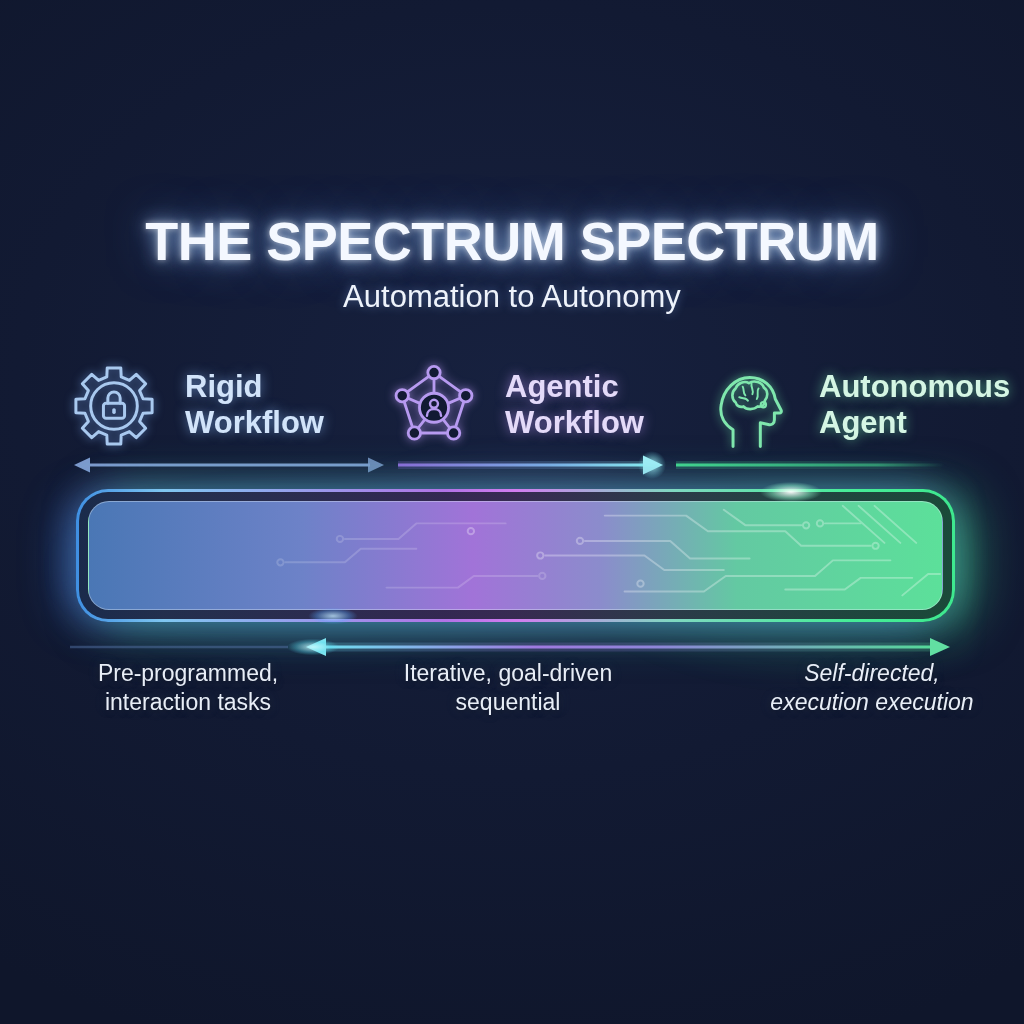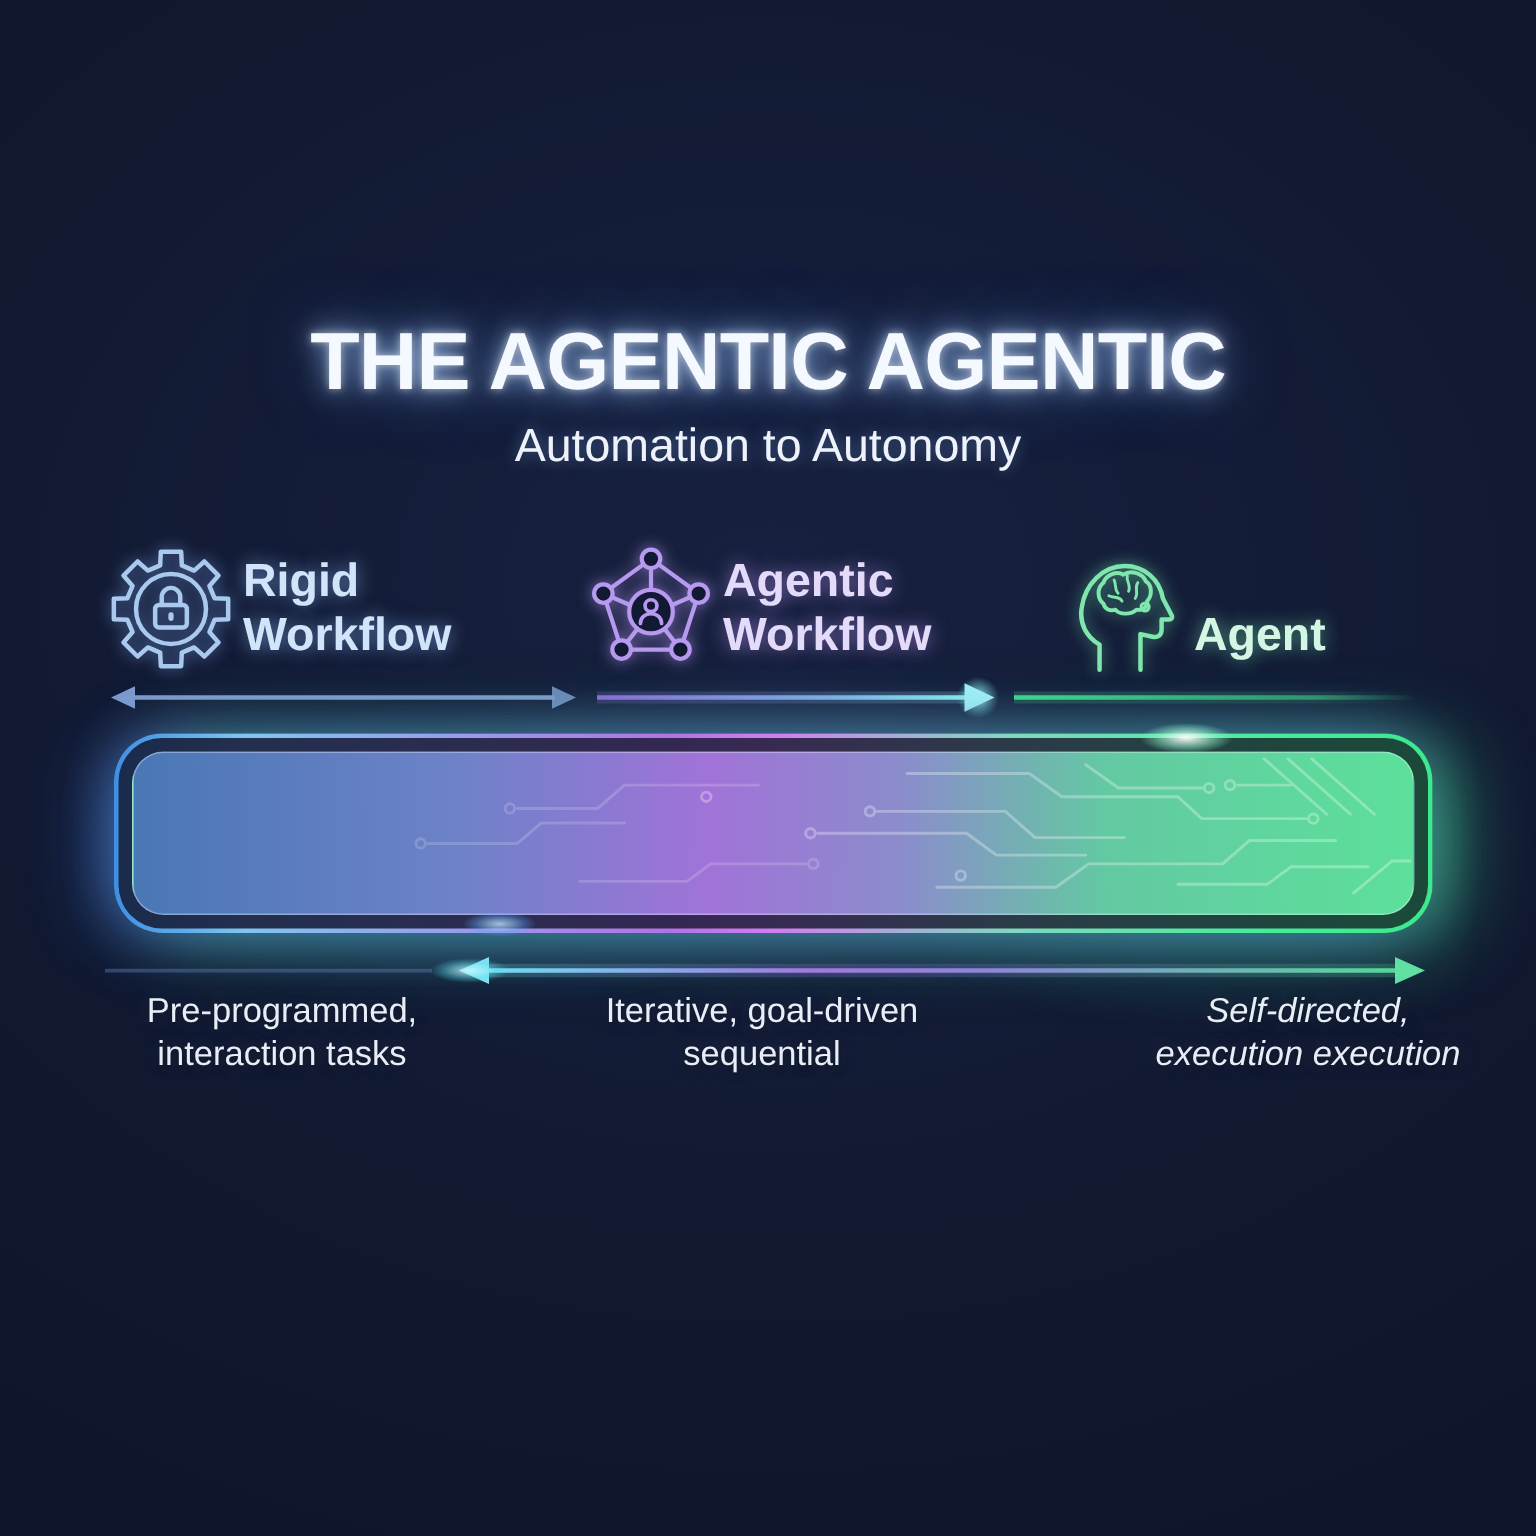--- a/index.html
+++ b/index.html
@@ -14,21 +14,21 @@
     position:absolute;top:210px;left:0;width:1024px;text-align:center;
     font-size:54px;font-weight:700;letter-spacing:-.5px;color:#f4f8ff;
     text-shadow:0 0 6px rgba(255,255,255,.55),0 0 18px rgba(165,205,255,.85),0 0 44px rgba(110,165,255,.5);
   }
   .subtitle{
     position:absolute;top:279px;left:0;width:1024px;text-align:center;
     font-size:31px;font-weight:400;color:#eef3fb;
     text-shadow:0 0 10px rgba(150,190,255,.45);
   }
   
-  .stage{position:absolute;top:362px;display:flex;align-items:flex-start;gap:4px;}
+  .stage{position:absolute;top:362px;display:flex;align-items:flex-start;gap:27px;}
   .stage-1{left:70px;} .stage-2{left:390px;} .stage-3{left:704px;}
   .stage-icon{width:88px;height:88px;flex:0 0 auto;}
   .stage-icon svg{width:88px;height:88px;display:block;}
   .icon-rigid{color:#a9c9ef;filter:drop-shadow(0 0 5px rgba(130,180,255,.65));}
   .icon-agentic{color:#b79af0;filter:drop-shadow(0 0 5px rgba(185,150,245,.65));}
   .icon-autonomous{color:#7fe7ad;filter:drop-shadow(0 0 5px rgba(110,235,170,.65));}
   .stage-label{font-size:31px;font-weight:700;line-height:1.16;padding-top:7px;}
   .label-rigid{color:#d2e4fa;text-shadow:0 0 12px rgba(140,190,255,.6);}
   .label-agentic{color:#e4daf9;text-shadow:0 0 12px rgba(190,150,250,.6);}
   .label-autonomous{color:#d5f6e4;text-shadow:0 0 12px rgba(120,240,180,.6);}
@@ -76,21 +76,21 @@
     font-size:23px;line-height:1.28;font-weight:400;color:#e8eef7;
     text-shadow:0 1px 6px rgba(0,0,0,.5),0 0 12px rgba(140,170,220,.25);
   }
   .caption-1{left:28px;} .caption-2{left:348px;} .caption-3{left:712px;font-style:italic;}
 </style>
 </head>
 <body>
 
 <div class="canvas">
 
-  <div class="title">THE AGENTIC AGENTIC</div>
+  <div class="title">THE SPECTRUM SPECTRUM</div>
   <div class="subtitle">Automation to Autonomy</div>
 
   <div class="stage stage-1">
     <div class="stage-icon icon-rigid">
       <svg viewBox="0 0 100 100">
         <g fill="none" stroke="currentColor" stroke-width="3.4" stroke-linejoin="round" stroke-linecap="round">
           <path d="M83,41.8 L93.3,42.3 L93.3,57.7 L83,58.2 L79.1,67.5 L86,75.3 L75.3,86 L67.5,79.1 L58.2,83 L57.7,93.3 L42.3,93.3 L41.8,83 L32.5,79.1 L24.7,86 L14,75.3 L20.9,67.5 L17,58.2 L6.7,57.7 L6.7,42.3 L17,41.8 L20.9,32.5 L14,24.7 L24.7,14 L32.5,20.9 L41.8,17 L42.3,6.7 L57.7,6.7 L58.2,17 L67.5,20.9 L75.3,14 L86,24.7 L79.1,32.5 Z"></path>
           <circle cx="50" cy="50" r="26.5"></circle>
           <rect x="38" y="47" width="24" height="17" rx="3"></rect>
           <path d="M43,47 v-6 a7,7 0 0 1 14,0 v6"></path>
@@ -141,21 +141,21 @@
         <g fill="none" stroke="currentColor" stroke-width="2.2" stroke-linecap="round">
           <path d="M44,28 C46,32 44,35 47,38"></path>
           <path d="M54,24.5 C53,29 57,32 55,36.5"></path>
           <path d="M62,30 C59,34 63,38 60,42"></path>
           <path d="M40,40 C44,42 48,40 50,44"></path>
         </g>
         <circle cx="67.5" cy="48.5" r="3" fill="none" stroke="currentColor" stroke-width="2.4"></circle>
       </svg>
     </div>
     <div class="stage-label label-autonomous">
-      <br>
+      <span>Autonomous</span><br>
       <span>Agent</span>
     </div>
   </div>
 
   <svg class="arrow-row arrow-top" viewBox="0 0 1024 32">
     <defs>
       <linearGradient id="gTopMid" x1="398" y1="0" x2="648" y2="0" gradientUnits="userSpaceOnUse">
         <stop offset="0" stop-color="#8f68da"></stop>
           <stop offset=".6" stop-color="#7fb0ea"></stop>
           <stop offset="1" stop-color="#8df2f6"></stop>

